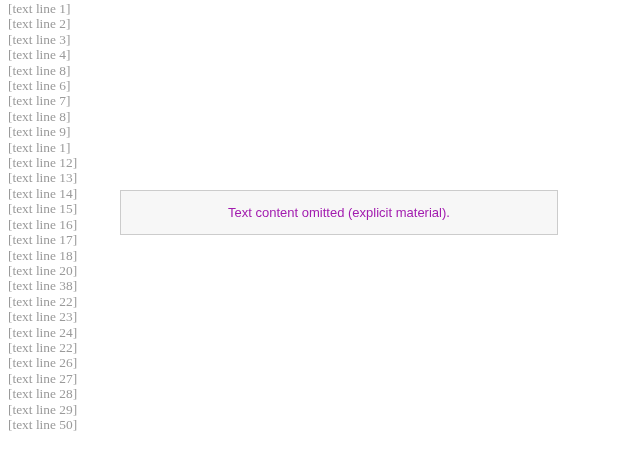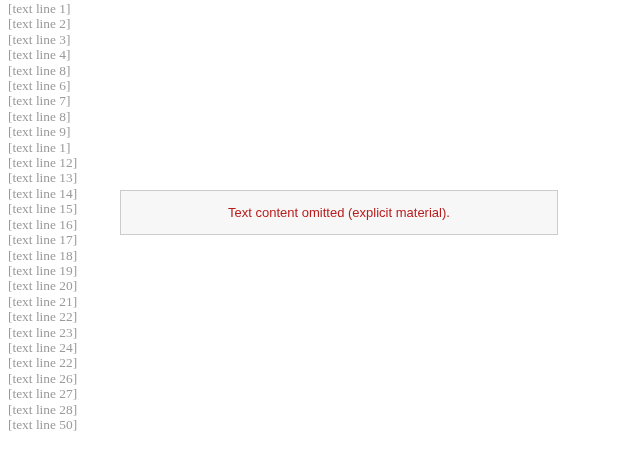--- a/index.html
+++ b/index.html
@@ -12,21 +12,21 @@
       font-family: "Liberation Serif", serif;
       font-size: 13.4px;
       line-height: 15.4px;
       color: #111111;
       text-align: justify;
     }
     .line { display: block; white-space: nowrap; overflow: hidden; color: #9a9a9a; }
     .notice {
       position: absolute; left: 120px; top: 190px; width: 400px;
       padding: 14px 18px; border: 1px solid #cccccc; background: #f7f7f7;
-      font-family: "Liberation Sans", sans-serif; font-size: 13px; color: #b91c1c;
+      font-family: "Liberation Sans", sans-serif; font-size: 13px; color: #a21caf;
       text-align: center;
     }
   </style>
 </head>
 <body>
 
 <div class="page">
   <span class="line">[text line 1]</span>
   <span class="line">[text line 2]</span>
   <span class="line">[text line 3]</span>
@@ -37,25 +37,25 @@
   <span class="line">[text line 8]</span>
   <span class="line">[text line 9]</span>
   <span class="line">[text line 1]</span>
   <span class="line">[text line 12]</span>
   <span class="line">[text line 13]</span>
   <span class="line">[text line 14]</span>
   <span class="line">[text line 15]</span>
   <span class="line">[text line 16]</span>
   <span class="line">[text line 17]</span>
   <span class="line">[text line 18]</span>
-  <span class="line">[text line 19]</span>
   <span class="line">[text line 20]</span>
-  <span class="line">[text line 21]</span>
+  <span class="line">[text line 38]</span>
   <span class="line">[text line 22]</span>
   <span class="line">[text line 23]</span>
   <span class="line">[text line 24]</span>
   <span class="line">[text line 22]</span>
   <span class="line">[text line 26]</span>
   <span class="line">[text line 27]</span>
   <span class="line">[text line 28]</span>
+  <span class="line">[text line 29]</span>
   <span class="line">[text line 50]</span>
   <div class="notice">Text content omitted (explicit material).</div>
 </div>
 
 </body></html>

